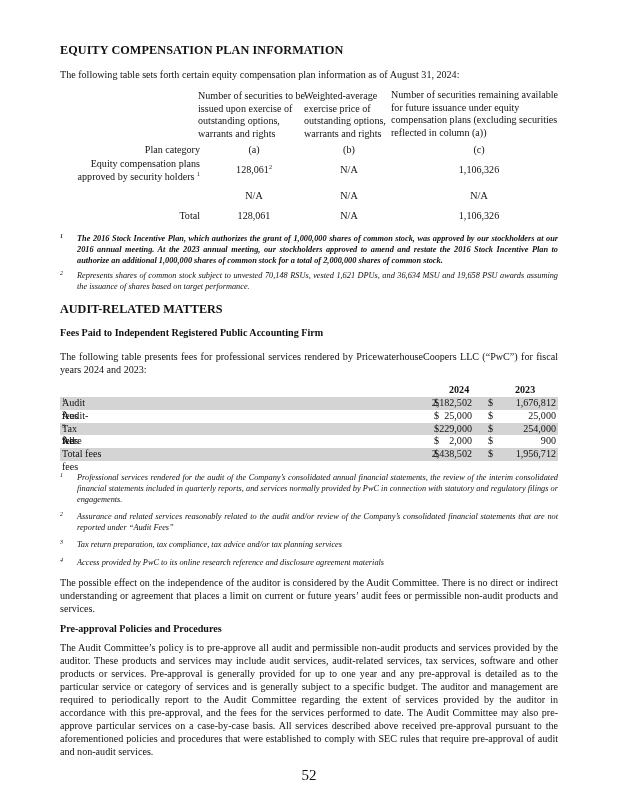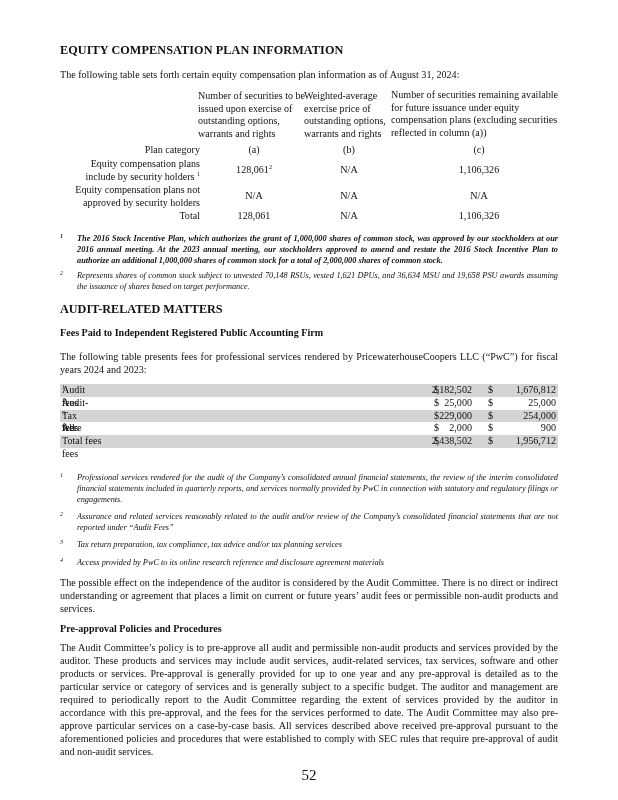--- a/index.html
+++ b/index.html
@@ -61,28 +61,27 @@
     <div class="eq-head eq-h-c">Number of securities remaining available for future issuance under equity compensation plans (excluding securities reflected in column (a))</div>
 
     <div class="eq-row" style="top:144px;height:13px;">
       <span class="cat">Plan category</span>
       <span class="ca">(a)</span>
       <span class="cb">(b)</span>
       <span class="cc">(c)</span>
     </div>
 
     <div class="eq-row" style="top:158px;height:26px;">
-      <span class="cat"><span>Equity compensation plans include by security holders</span> <sup>1</sup></span>
+      <span class="cat"><span>Equity compensation plans approved by security holders</span> <sup>1</sup></span>
       <span class="ca" style="top:6px;"><span>128,061</span><sup>2</sup></span>
       <span class="cb" style="top:6px;">N/A</span>
       <span class="cc" style="top:6px;">1,106,326</span>
     </div>
 
     <div class="eq-row" style="top:184px;height:26px;">
-      <span class="cat">Equity compensation plans not approved by security holders</span>
       <span class="ca" style="top:6px;">N/A</span>
       <span class="cb" style="top:6px;">N/A</span>
       <span class="cc" style="top:6px;">N/A</span>
     </div>
 
     <div class="eq-row" style="top:210px;height:13px;">
       <span class="cat">Total</span>
       <span class="ca">128,061</span>
       <span class="cb">N/A</span>
       <span class="cc">1,106,326</span>
@@ -96,20 +95,24 @@
   <div class="fn" style="top:270px;">
     <span class="num">2</span>
     <div class="txt">Represents shares of common stock subject to unvested 70,148 RSUs, vested 1,621 DPUs, and 36,634 MSU and 19,658 PSU awards assuming the issuance of shares based on target performance.</div>
   </div>
 
   <div class="h2">AUDIT-RELATED MATTERS</div>
   <div class="h3" style="top:327px;">Fees Paid to Independent Registered Public Accounting Firm</div>
   <p class="p intro2">The following table presents fees for professional services rendered by PricewaterhouseCoopers LLC (“PwC”) for fiscal years 2024 and 2023:</p>
 
   <div class="fees">
+    <div class="hdr">
+      <span style="left:389px;">2024</span>
+      <span style="left:455px;">2023</span>
+    </div>
 
     <div class="frow shade">
       <span class="lbl"><span>Audit fees</span><sup>1</sup></span>
       <span class="d1">$</span>
       <span class="v1">2,182,502</span>
       <span class="d2">$</span>
       <span class="v2">1,676,812</span>
     </div>
     <div class="frow">
       <span class="lbl"><span>Audit-related fees</span><sup>2</sup></span>

